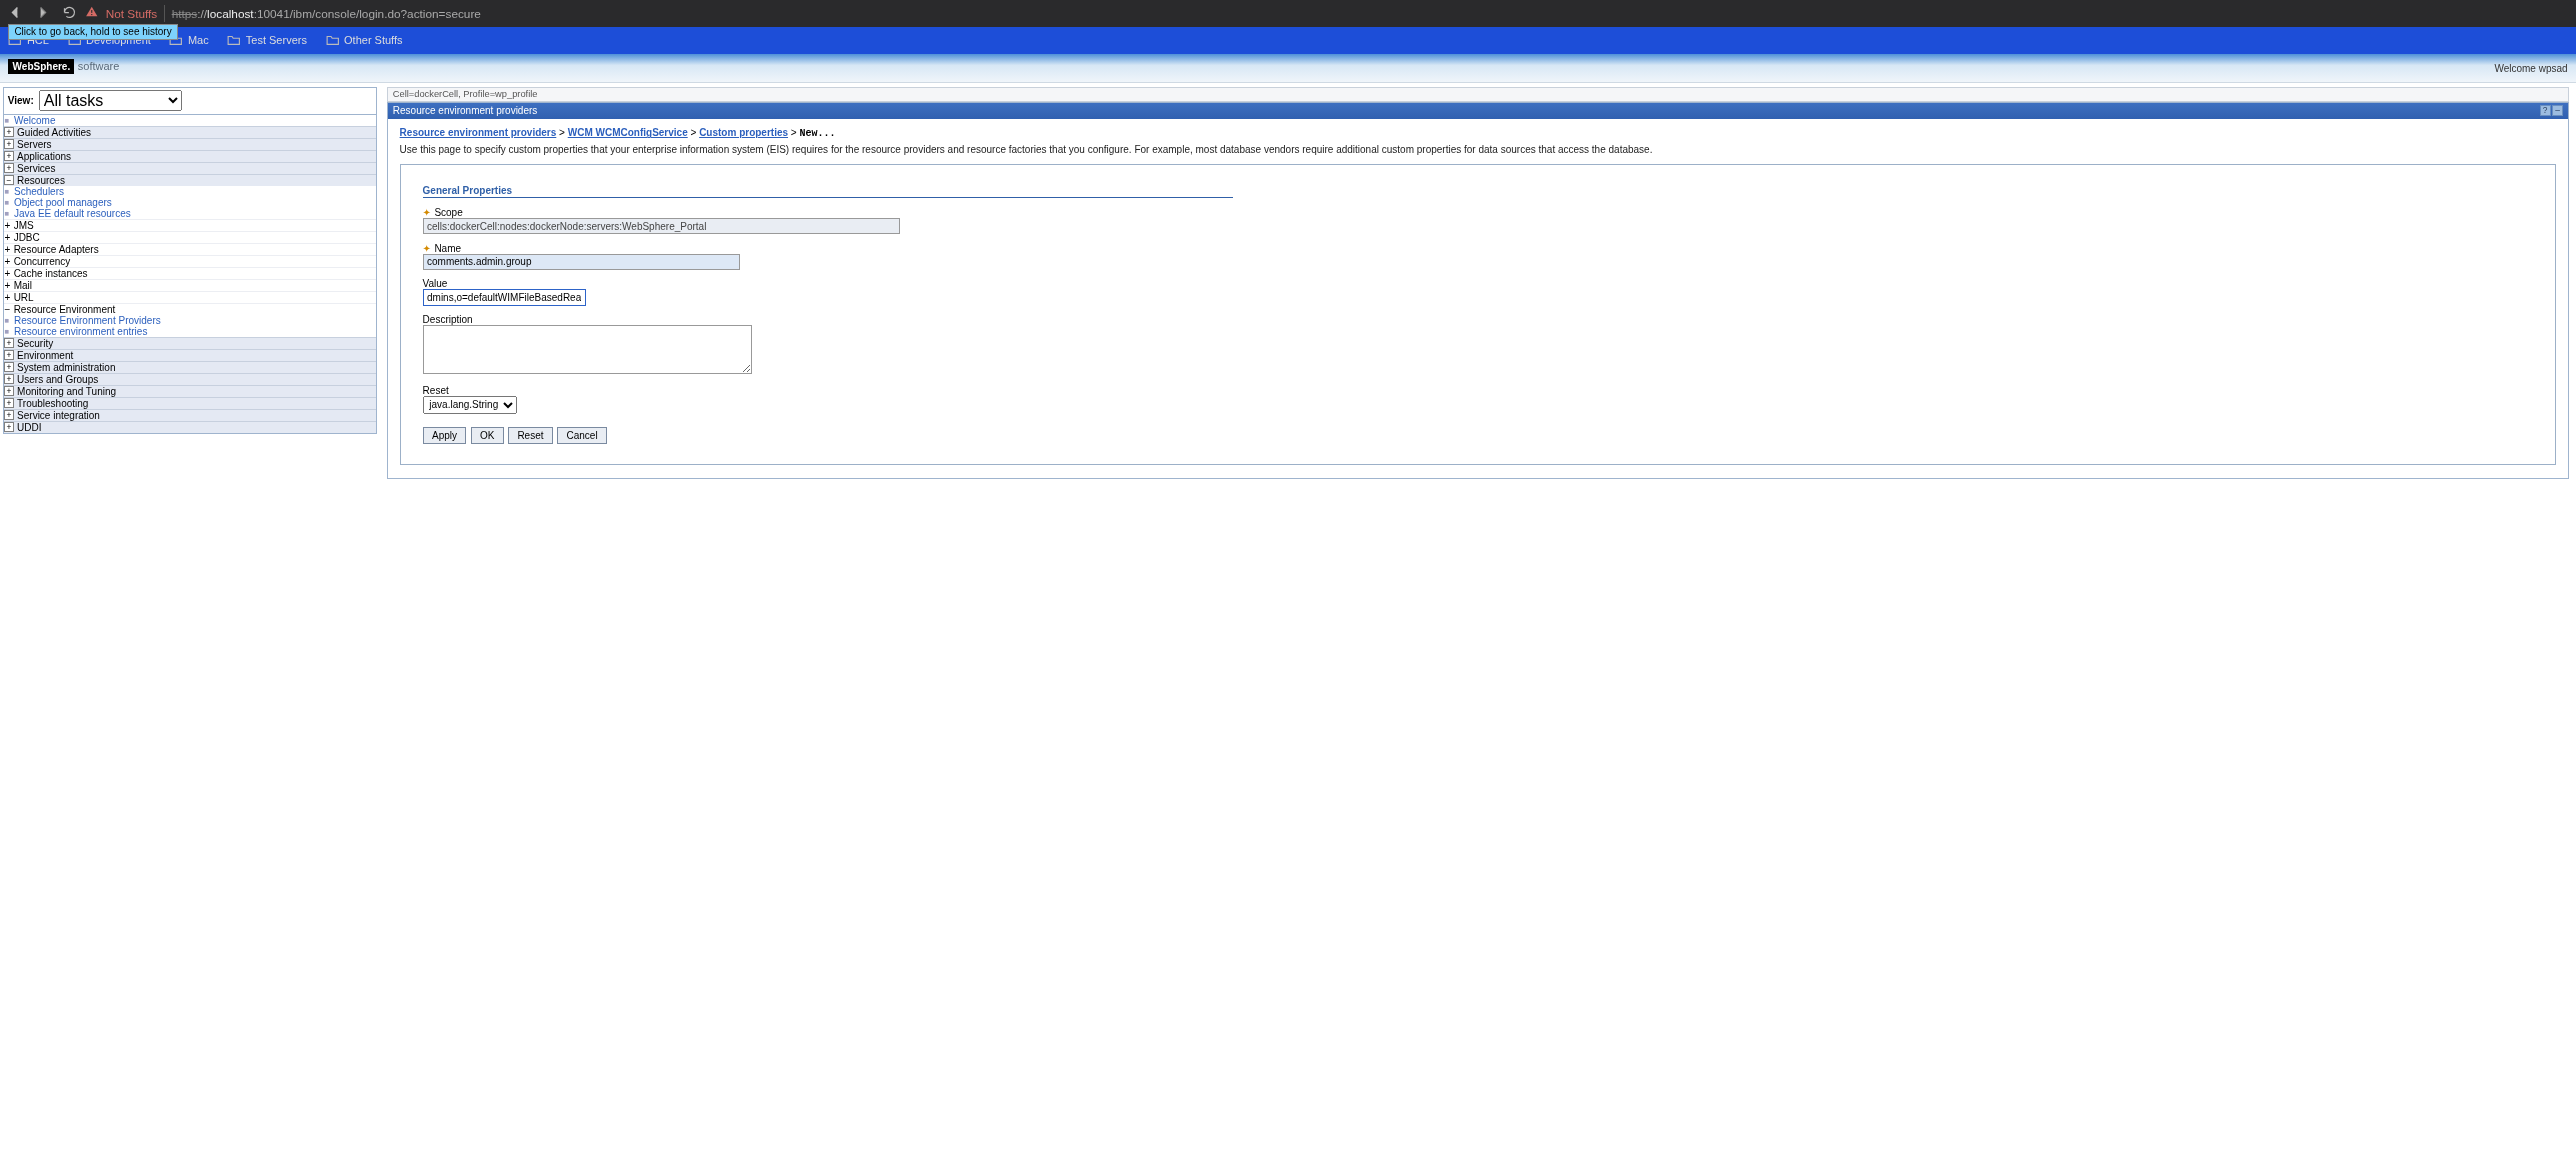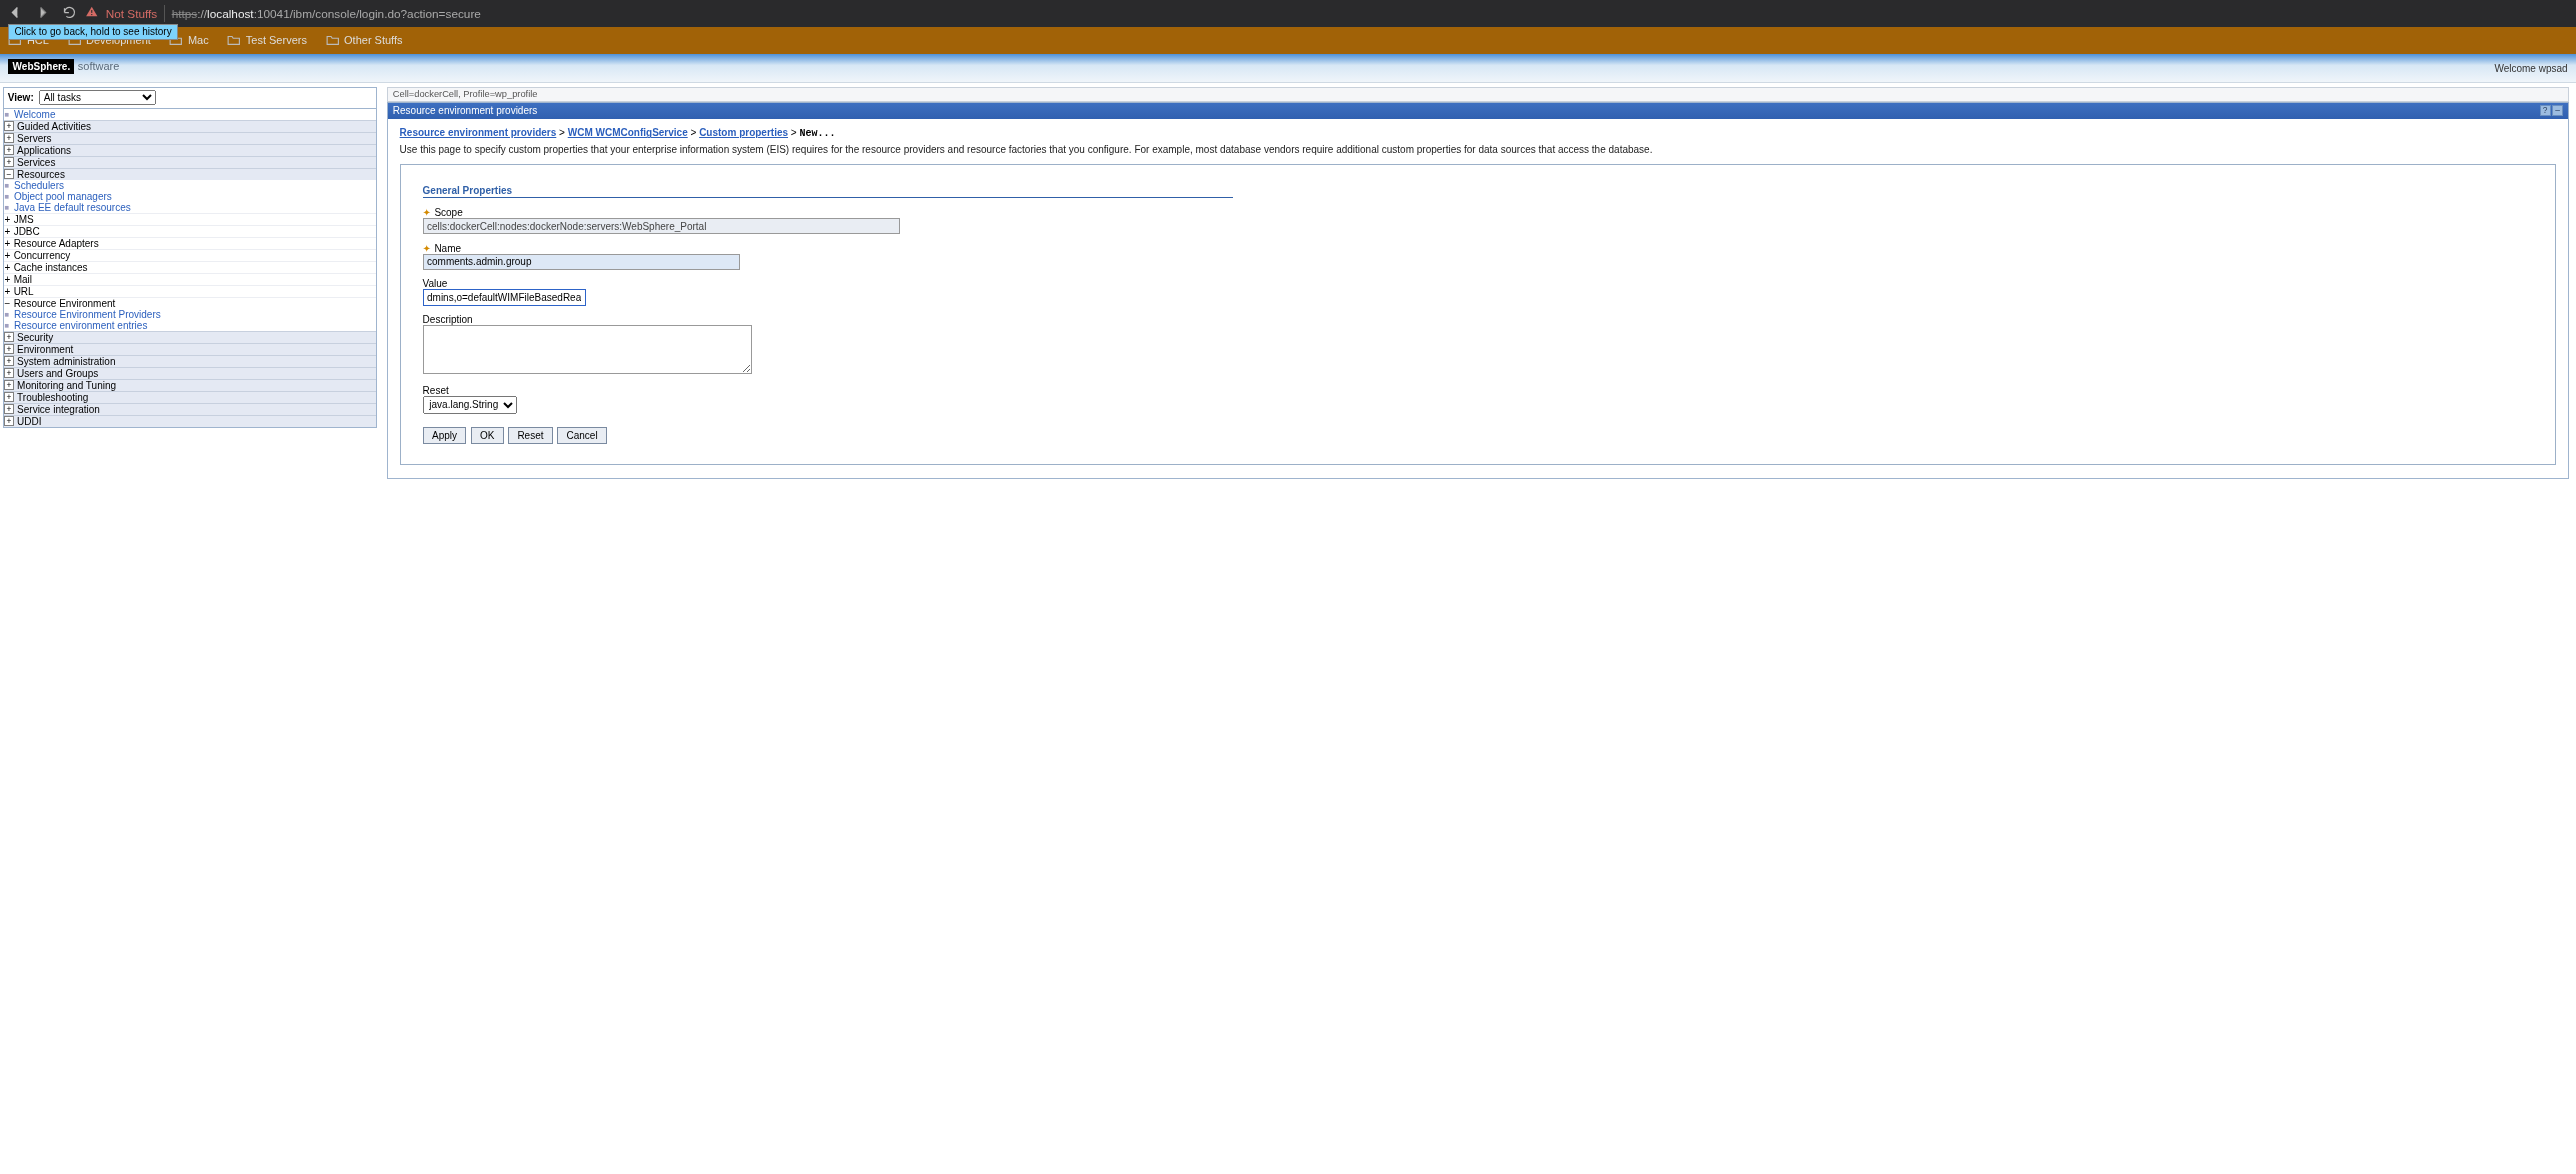--- a/index.html
+++ b/index.html
@@ -37,21 +37,21 @@
     top: 23.6px;
     left: 8.4px;
     background: #7dd3fc;
     color: #000;
     border: 0.8px solid #888;
     padding: 1.7px 5px;
     font-size: 10px;
     z-index: 10;
   }
   .bookmarks-bar {
-    background: #a16207;
+    background: #1d4ed8;
     color: #ddd;
     padding: 6.8px 8.4px 8.4px 8.4px;
     display: flex;
     gap: 18.6px;
   }
   .bm-item { display: flex; gap: 5px; align-items: center; font-size: 11px; }
   .folder-icon { width:13.5px; height:11.8px; }
 
   .ws-header {
     background: linear-gradient(to bottom, #4f91d8 0%, #d7e7f5 40%, #f0f5fa 100%);
@@ -73,21 +73,21 @@
 
   .view-row {
     border:0.8px solid #9fb4ce;
     padding:2.5px 3.4px;
     display:flex;
     gap:5px;
     align-items:center;
     background:#fff;
   }
   .view-row label { font-weight:bold; font-size:10px; }
-  .view-row select { font-size:10px; width:117px; }
+  .view-row select { font-size:16px; width:143px; }
 
   .nav-panel {
     border:0.8px solid #9fb4ce;
     border-top:none;
     background:#fff;
   }
   .nav-panel ul { list-style:none; margin:0; padding:0; }
   .nav-panel li { padding:0; }
   .top-welcome {
     padding:3.4px 3.4px 3.4px 17px;

